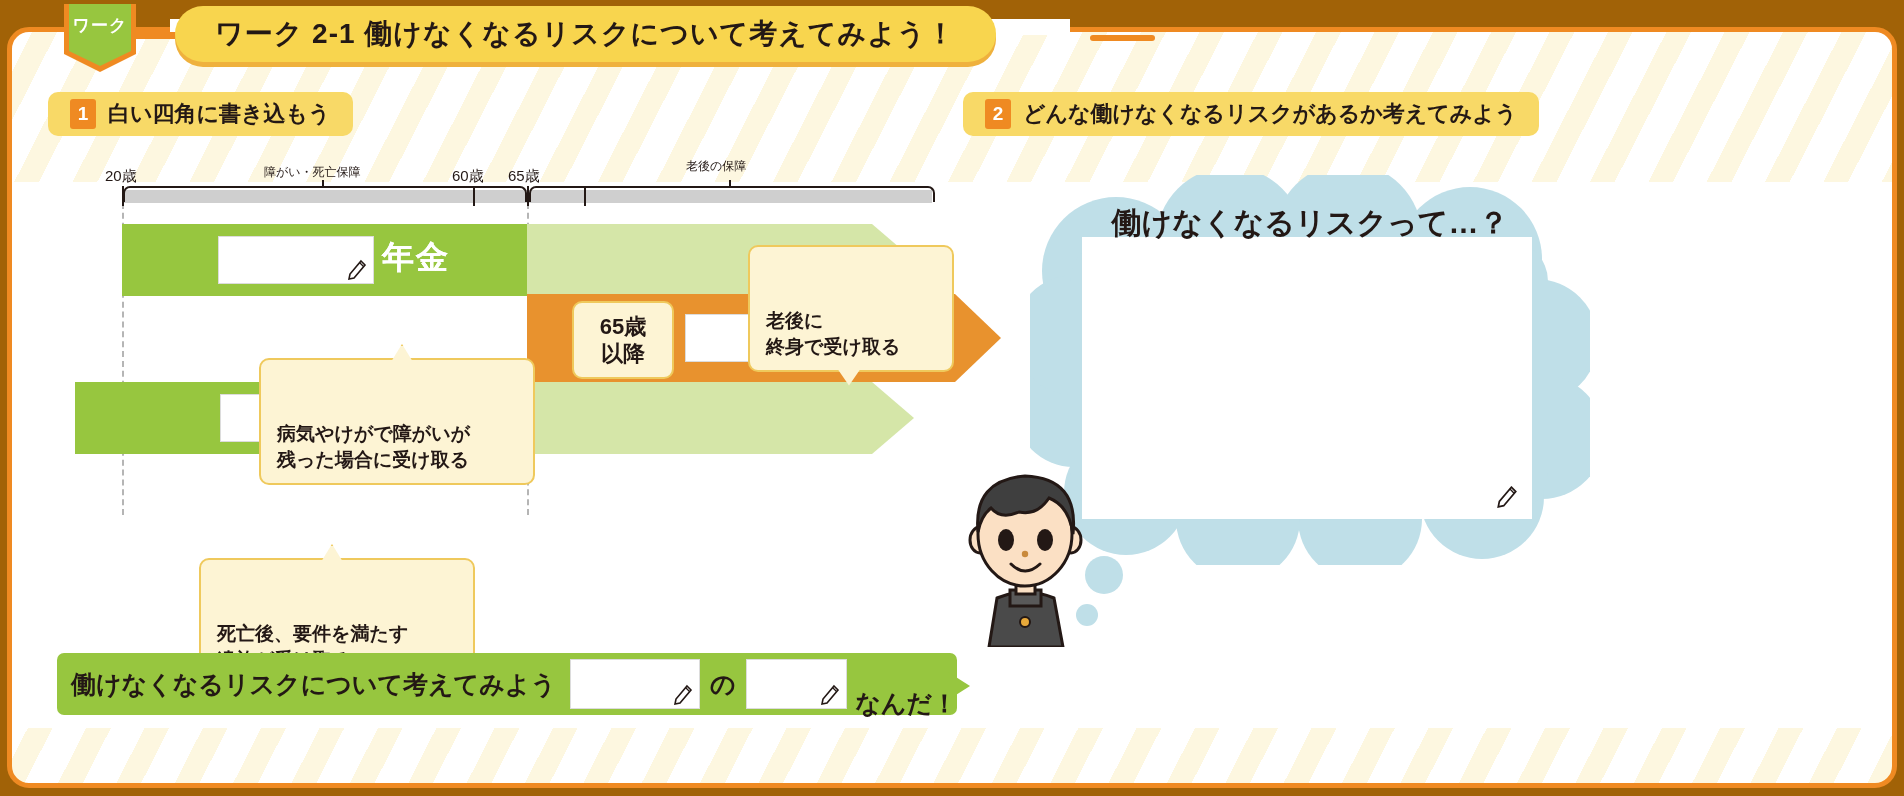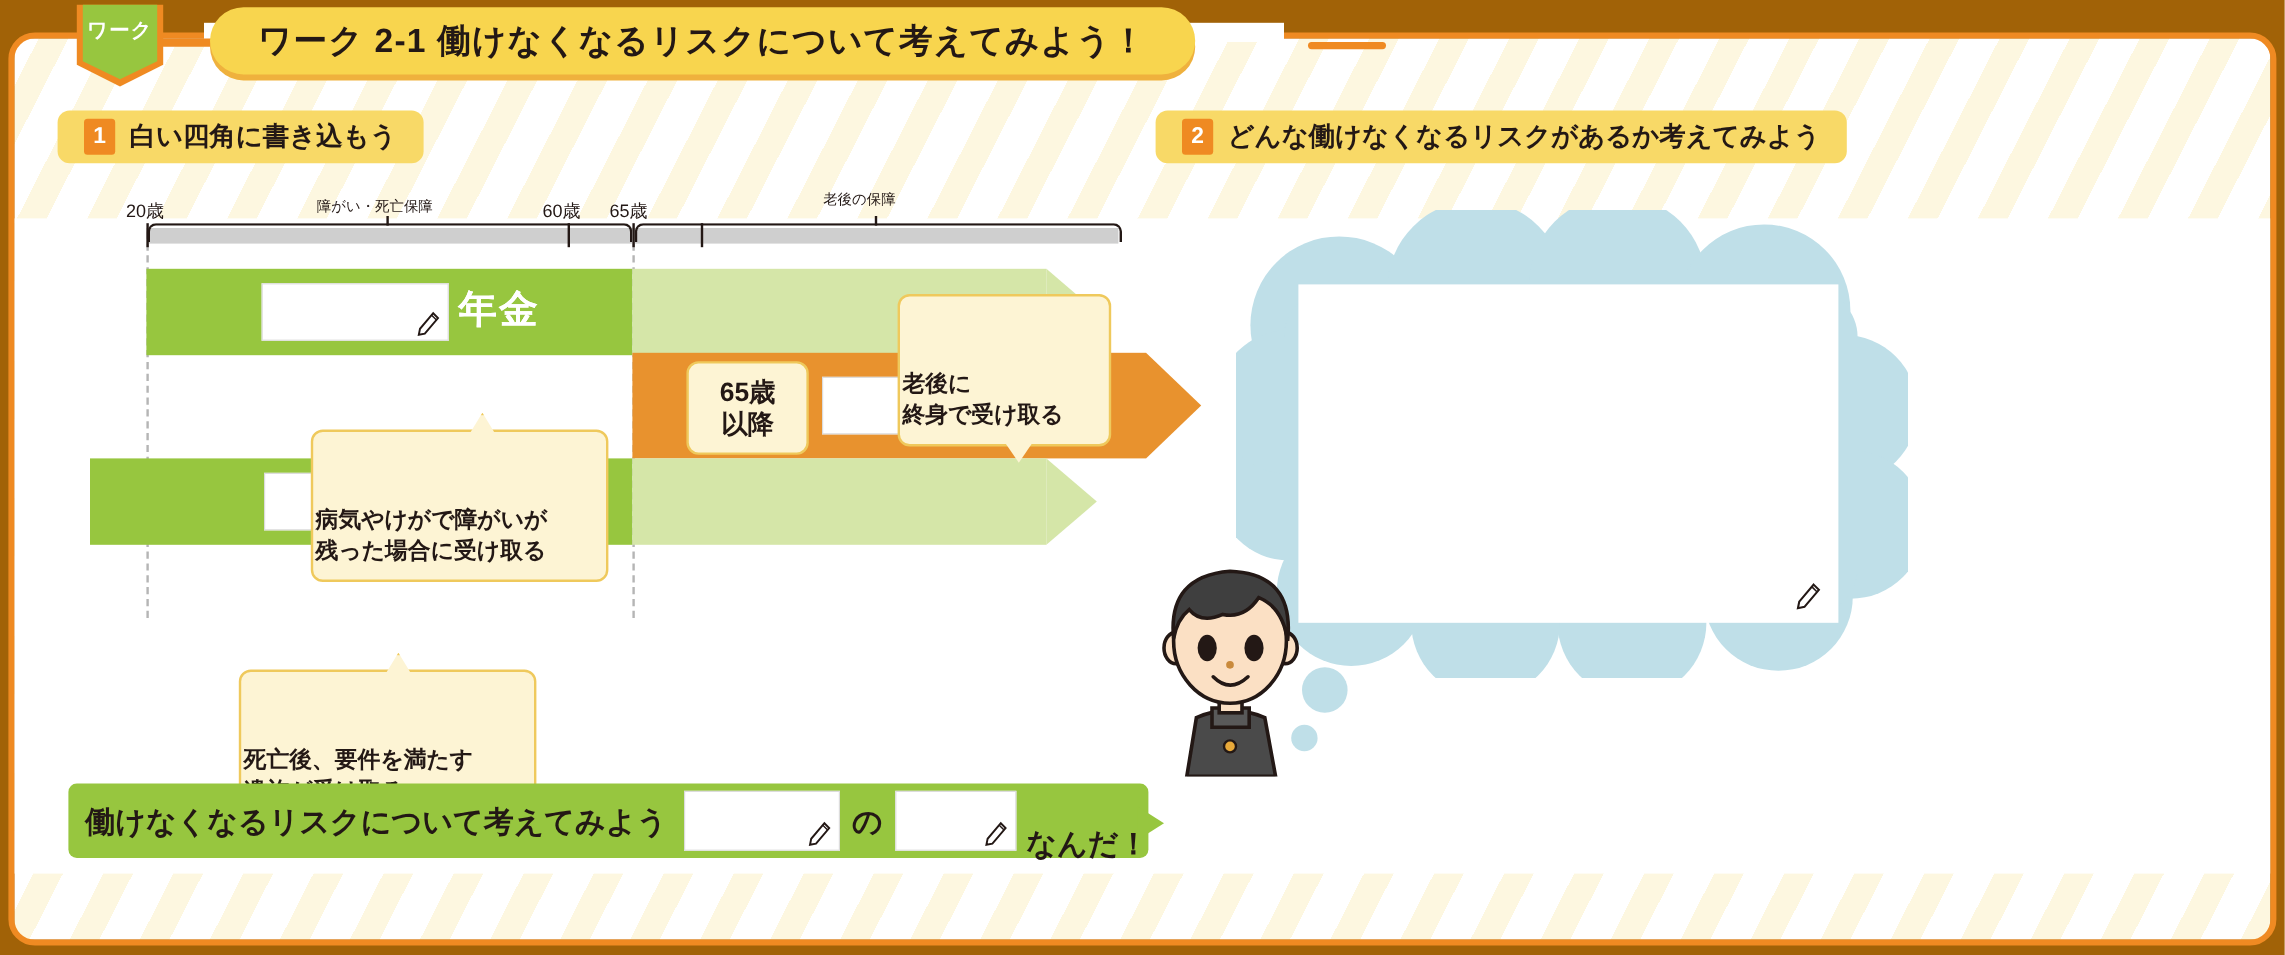--- a/index.html
+++ b/index.html
@@ -117,21 +117,21 @@
   .nenkin{
     position:absolute;font-size:32px;font-weight:bold;color:#ffffff;
     letter-spacing:2px;
     text-shadow:0 0 0 #fff;
   }
   .nenkin.onorange{color:#ffffff;}
 
   
   .callout{
     position:absolute;background:#fdf4d4;border:2px solid #efc95c;
-    border-radius:10px;padding:10px 2px;
+    border-radius:10px;padding:10px 16px;
     font-size:19px;font-weight:bold;color:#231815;line-height:1.35;
     white-space:pre-line;z-index:9;
   }
   .callout .tip{
     position:absolute;width:22px;height:16px;overflow:hidden;
   }
   .tip-up{ top:-16px; }
   .tip-dn{ bottom:-16px; }
   .tip-up::before,.tip-dn::before{
     content:"";position:absolute;left:0;width:22px;height:16px;
@@ -340,20 +340,21 @@
         <circle cx="512" cy="262" r="62"></circle>
         <circle cx="452" cy="322" r="62"></circle>
         <circle cx="330" cy="344" r="62"></circle>
         <circle cx="208" cy="344" r="62"></circle>
         <circle cx="96" cy="318" r="62"></circle>
         <circle cx="44" cy="232" r="60"></circle>
         <circle cx="44" cy="160" r="60"></circle>
         <rect x="40" y="66" width="478" height="272" rx="40"></rect>
       </g>
     </svg>
+    <div class="cloud-title">働けなくなるリスクって…？</div>
     <div class="cloud-note">
       <span></span>
       <svg class="pencil" viewBox="0 0 20 22">
         <path d="M14 2 L18 6 L7 19 L2 20 L3 15 Z" fill="none" stroke="#231815" stroke-width="1.6"></path>
         <path d="M12.5 3.5 L16.5 7.5" stroke="#231815" stroke-width="1.2"></path>
       </svg>
     </div>
   </div>
   <div class="bubble-sm" id="bsm1"></div>
   <div class="bubble-sm" id="bsm2"></div>

